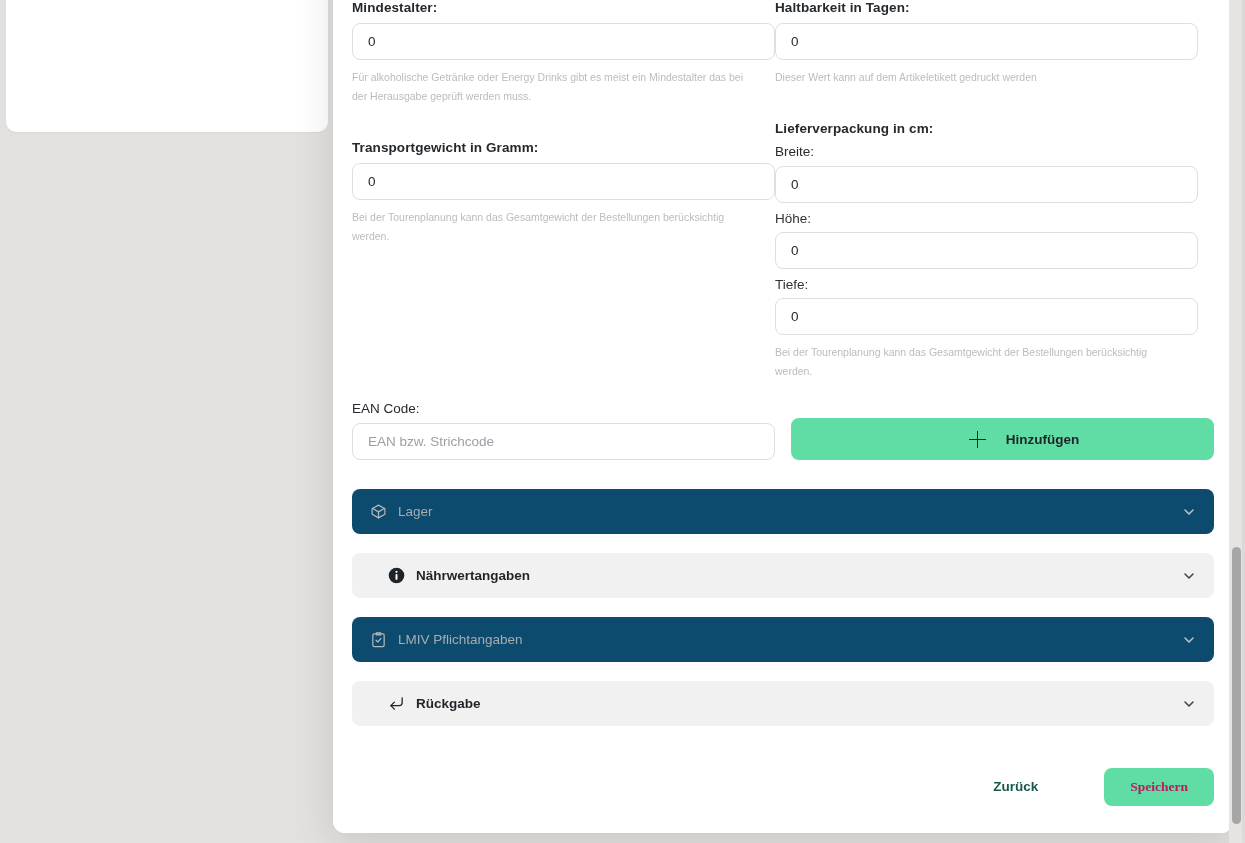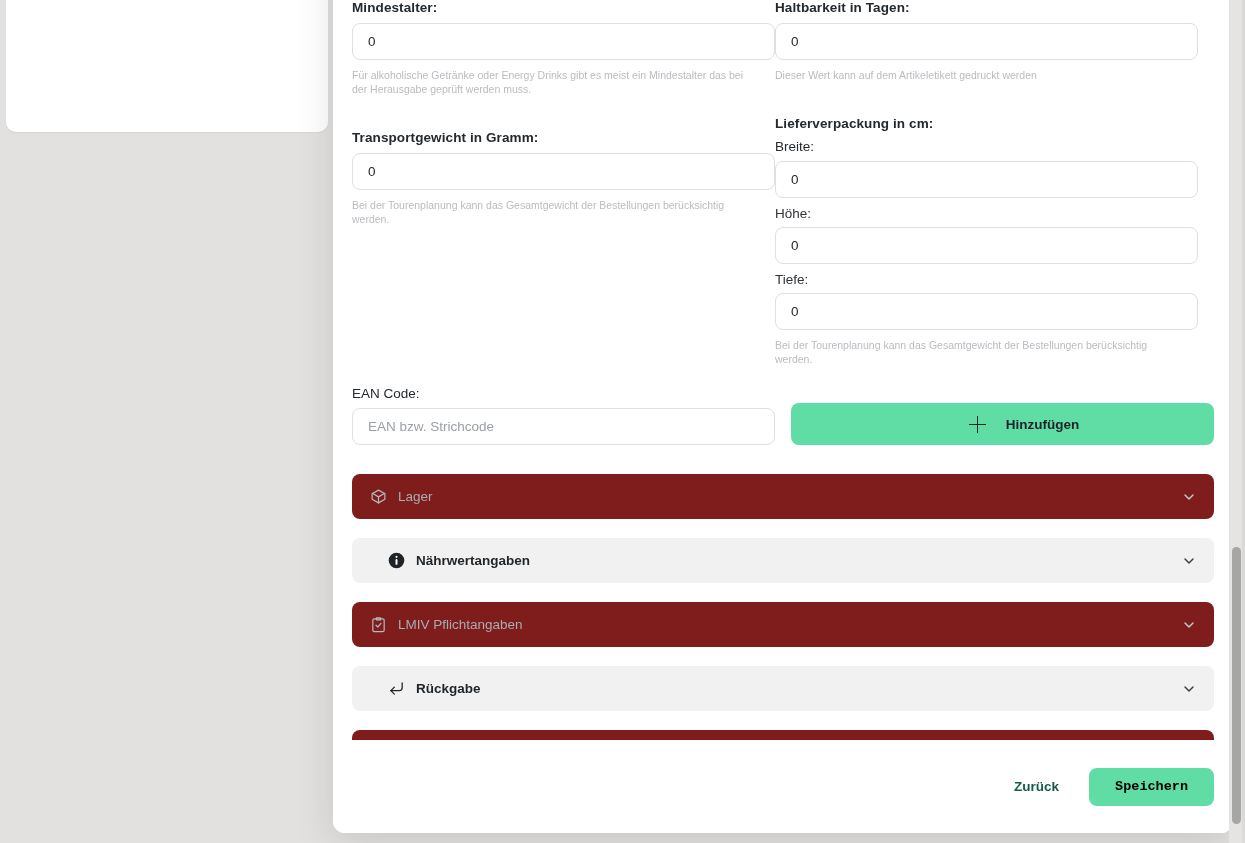--- a/index.html
+++ b/index.html
@@ -93,21 +93,21 @@
     font-size: 13.5px;
     font-family: "Liberation Sans", sans-serif;
     color: #1f2428;
     outline: none;
     display: block;
   }
   .input::placeholder { color: #9aa0a6; }
 
   .hint {
     font-size: 10.5px;
-    line-height: 14px;
+    line-height: 19px;
     color: #b9bcc0;
     margin-top: 8px;
     display: block;
     max-width: 400px;
   }
 
   .spacer-130 { height: 34px; }
 
   
   .ean-row {
@@ -155,21 +155,21 @@
   .section {
     height: 45px;
     border-radius: 8px;
     display: flex;
     align-items: center;
     padding: 0 17px;
     margin-bottom: 19px;
     cursor: pointer;
   }
   .section.enabled { background: #f1f1f2; padding-left: 35px; }
-  .section.disabled { background: #7f1d1d; cursor: default; }
+  .section.disabled { background: #0c4a6e; cursor: default; }
 
   .section-icon {
     width: 18px; height: 18px;
     margin-right: 11px;
     display: flex;
     align-items: center;
     justify-content: center;
     flex: 0 0 18px;
   }
   .section-title {
@@ -199,27 +199,28 @@
     font-size: 13.5px;
     font-weight: bold;
     font-family: "Liberation Sans", sans-serif;
     padding: 12px 22px;
     cursor: pointer;
   }
   .btn-save {
     background: #5fdda4;
     border: none;
     border-radius: 8px;
-    color: #000000;
+    color: #be185d;
     font-size: 13.5px;
     font-weight: bold;
-    font-family: Liberation Mono, monospace;
+    font-family: Liberation Serif, serif;
     padding: 0 26px;
     height: 38px;
     cursor: pointer;
+    margin-left: 36px;
   }
 
   
   .scroll-track {
     position: absolute;
     right: 3px;
     top: 0;
     width: 13px;
     height: 843px;
     background: #e6e4e2;

